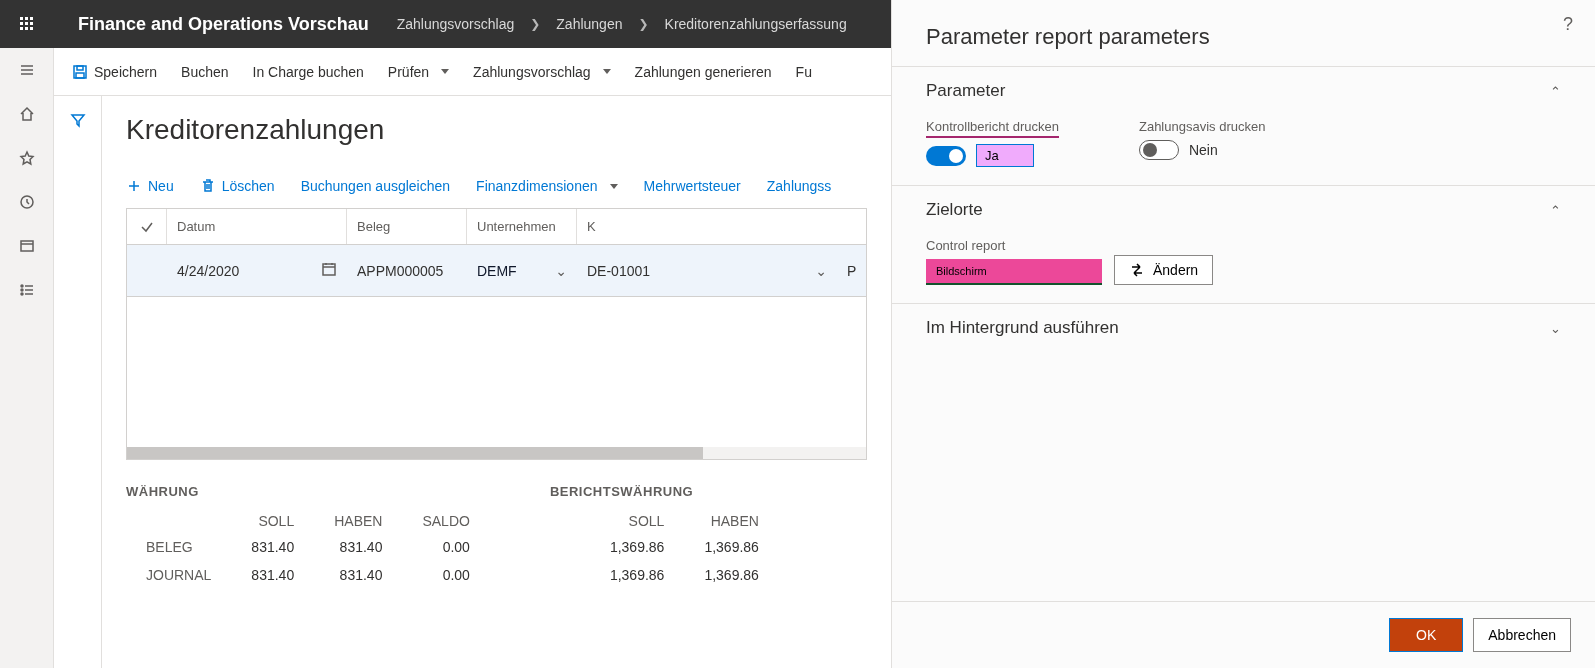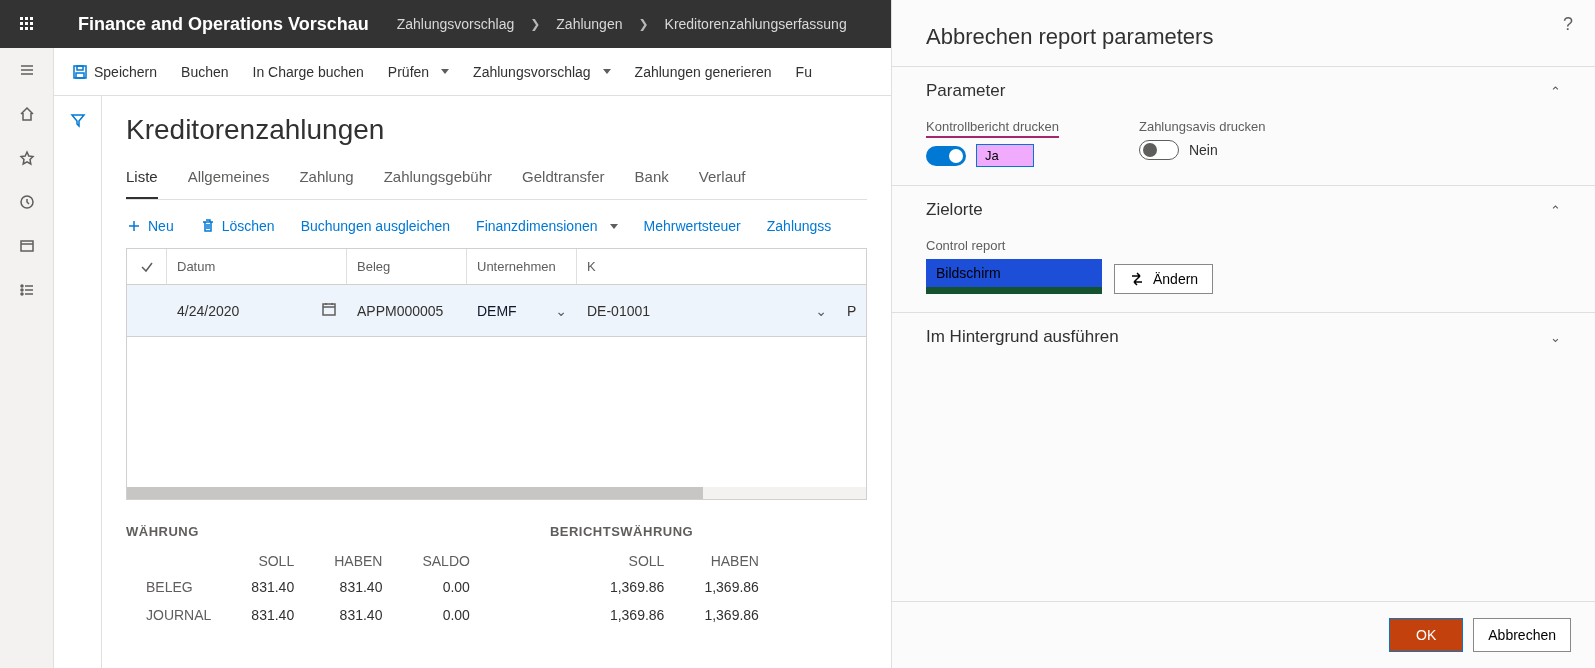--- a/index.html
+++ b/index.html
@@ -141,22 +141,22 @@
   }
   .switch.on { background: #0078d4; }
   .switch.off { background: #fff; border: 1px solid #605e5c; }
   .switch .knob { width: 14px; height: 14px; border-radius: 50%; background: #fff; position: absolute; top: 3px; }
   .switch.on .knob { right: 3px; }
   .switch.off .knob { left: 3px; background: #605e5c; top: 2px; }
   .toggle-input { border: 1px solid #0078d4; padding: 3px 8px; font-size: 13px; width: 58px; background: #f0abfc; }
   .toggle-text { font-size: 14px; }
   .dest-row { display: flex; align-items: flex-end; gap: 12px; }
   .text-input {
-    border: none; border-bottom: 7px solid #14532d;
-    background: #1d4ed8; padding: 6px 10px; font-size: 14px; width: 176px;
+    border: none; border-bottom: 2px solid #14532d;
+    background: #ec4899; padding: 6px 10px; font-size: 11px; width: 176px;
   }
   .btn {
     border: 1px solid #8a8886; background: #fff; padding: 6px 14px;
     font-size: 14px; cursor: pointer; display: inline-flex; align-items: center; gap: 8px;
   }
   .btn.primary { background: #c2410c; color: #fff; border-color: #0078d4; padding: 8px 26px; }
   .panel-footer {
     margin-top: auto;
     border-top: 1px solid #e1dfdd;
     padding: 16px 24px;
@@ -275,29 +275,20 @@
           <svg class="ic" viewBox="0 0 16 16" style="color:#0078d4">
               <path d="M2 3 H14 L9 9 V14 L7 12 V9 Z"></path>
             </svg>
         </span>
       </div>
 
       <div class="page">
         <div class="page-inner">
           <h1>Kreditorenzahlungen</h1>
 
-          <div class="tabs">
-            <div class="tab active">Liste</div>
-            <div class="tab">Allgemeines</div>
-            <div class="tab">Zahlung</div>
-            <div class="tab">Zahlungsgebühr</div>
-            <div class="tab">Geldtransfer</div>
-            <div class="tab">Bank</div>
-            <div class="tab">Verlauf</div>
-          </div>
 
           <div class="subtoolbar">
             <div class="item">
               <svg class="ic" viewBox="0 0 16 16" style="color:#0078d4">
                   <line x1="8" y1="3" x2="8" y2="13"></line>
                   <line x1="3" y1="8" x2="13" y2="8"></line>
                 </svg>
               <span>Neu</span>
             </div>
             <div class="item">
@@ -416,21 +407,21 @@
                 </table>
             </div>
           </div>
         </div>
       </div>
     </div>
   </div>
 
   <div class="panel">
     <span class="help help-icon">?</span>
-    <h2>Abbrechen report parameters</h2>
+    <h2>Parameter report parameters</h2>
 
     <div class="section">
       <div class="section-head">
         <span class="section-title">Parameter</span>
         <span class="section-chev">⌃</span>
       </div>
       <div class="section-body">
         <div class="field">
           <span class="label underlined">Kontrollbericht drucken</span>
           <div class="toggle-row">

